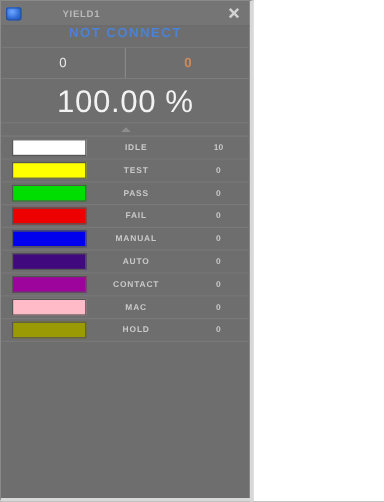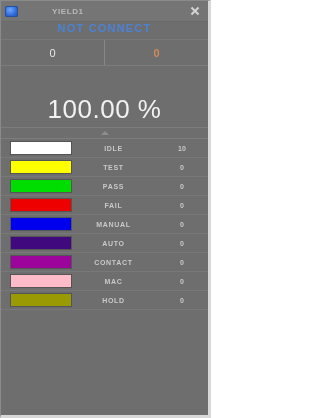--- a/index.html
+++ b/index.html
@@ -114,21 +114,20 @@
   .counter-cell.right { color: #d08a5a; font-weight: bold; }
 
   
   #pct-row {
     height: 36px;
     display: flex;
     align-items: center;
     justify-content: center;
     background: #6e6e6e;
     border-bottom: 1px solid #7d7d7d;
-    margin-top: 25px;
   }
   #pct-text {
     font-size: 26px;
     color: #f2f2f2;
     letter-spacing: 0.5px;
     line-height: 1;
     white-space: nowrap;
   }
 
   

